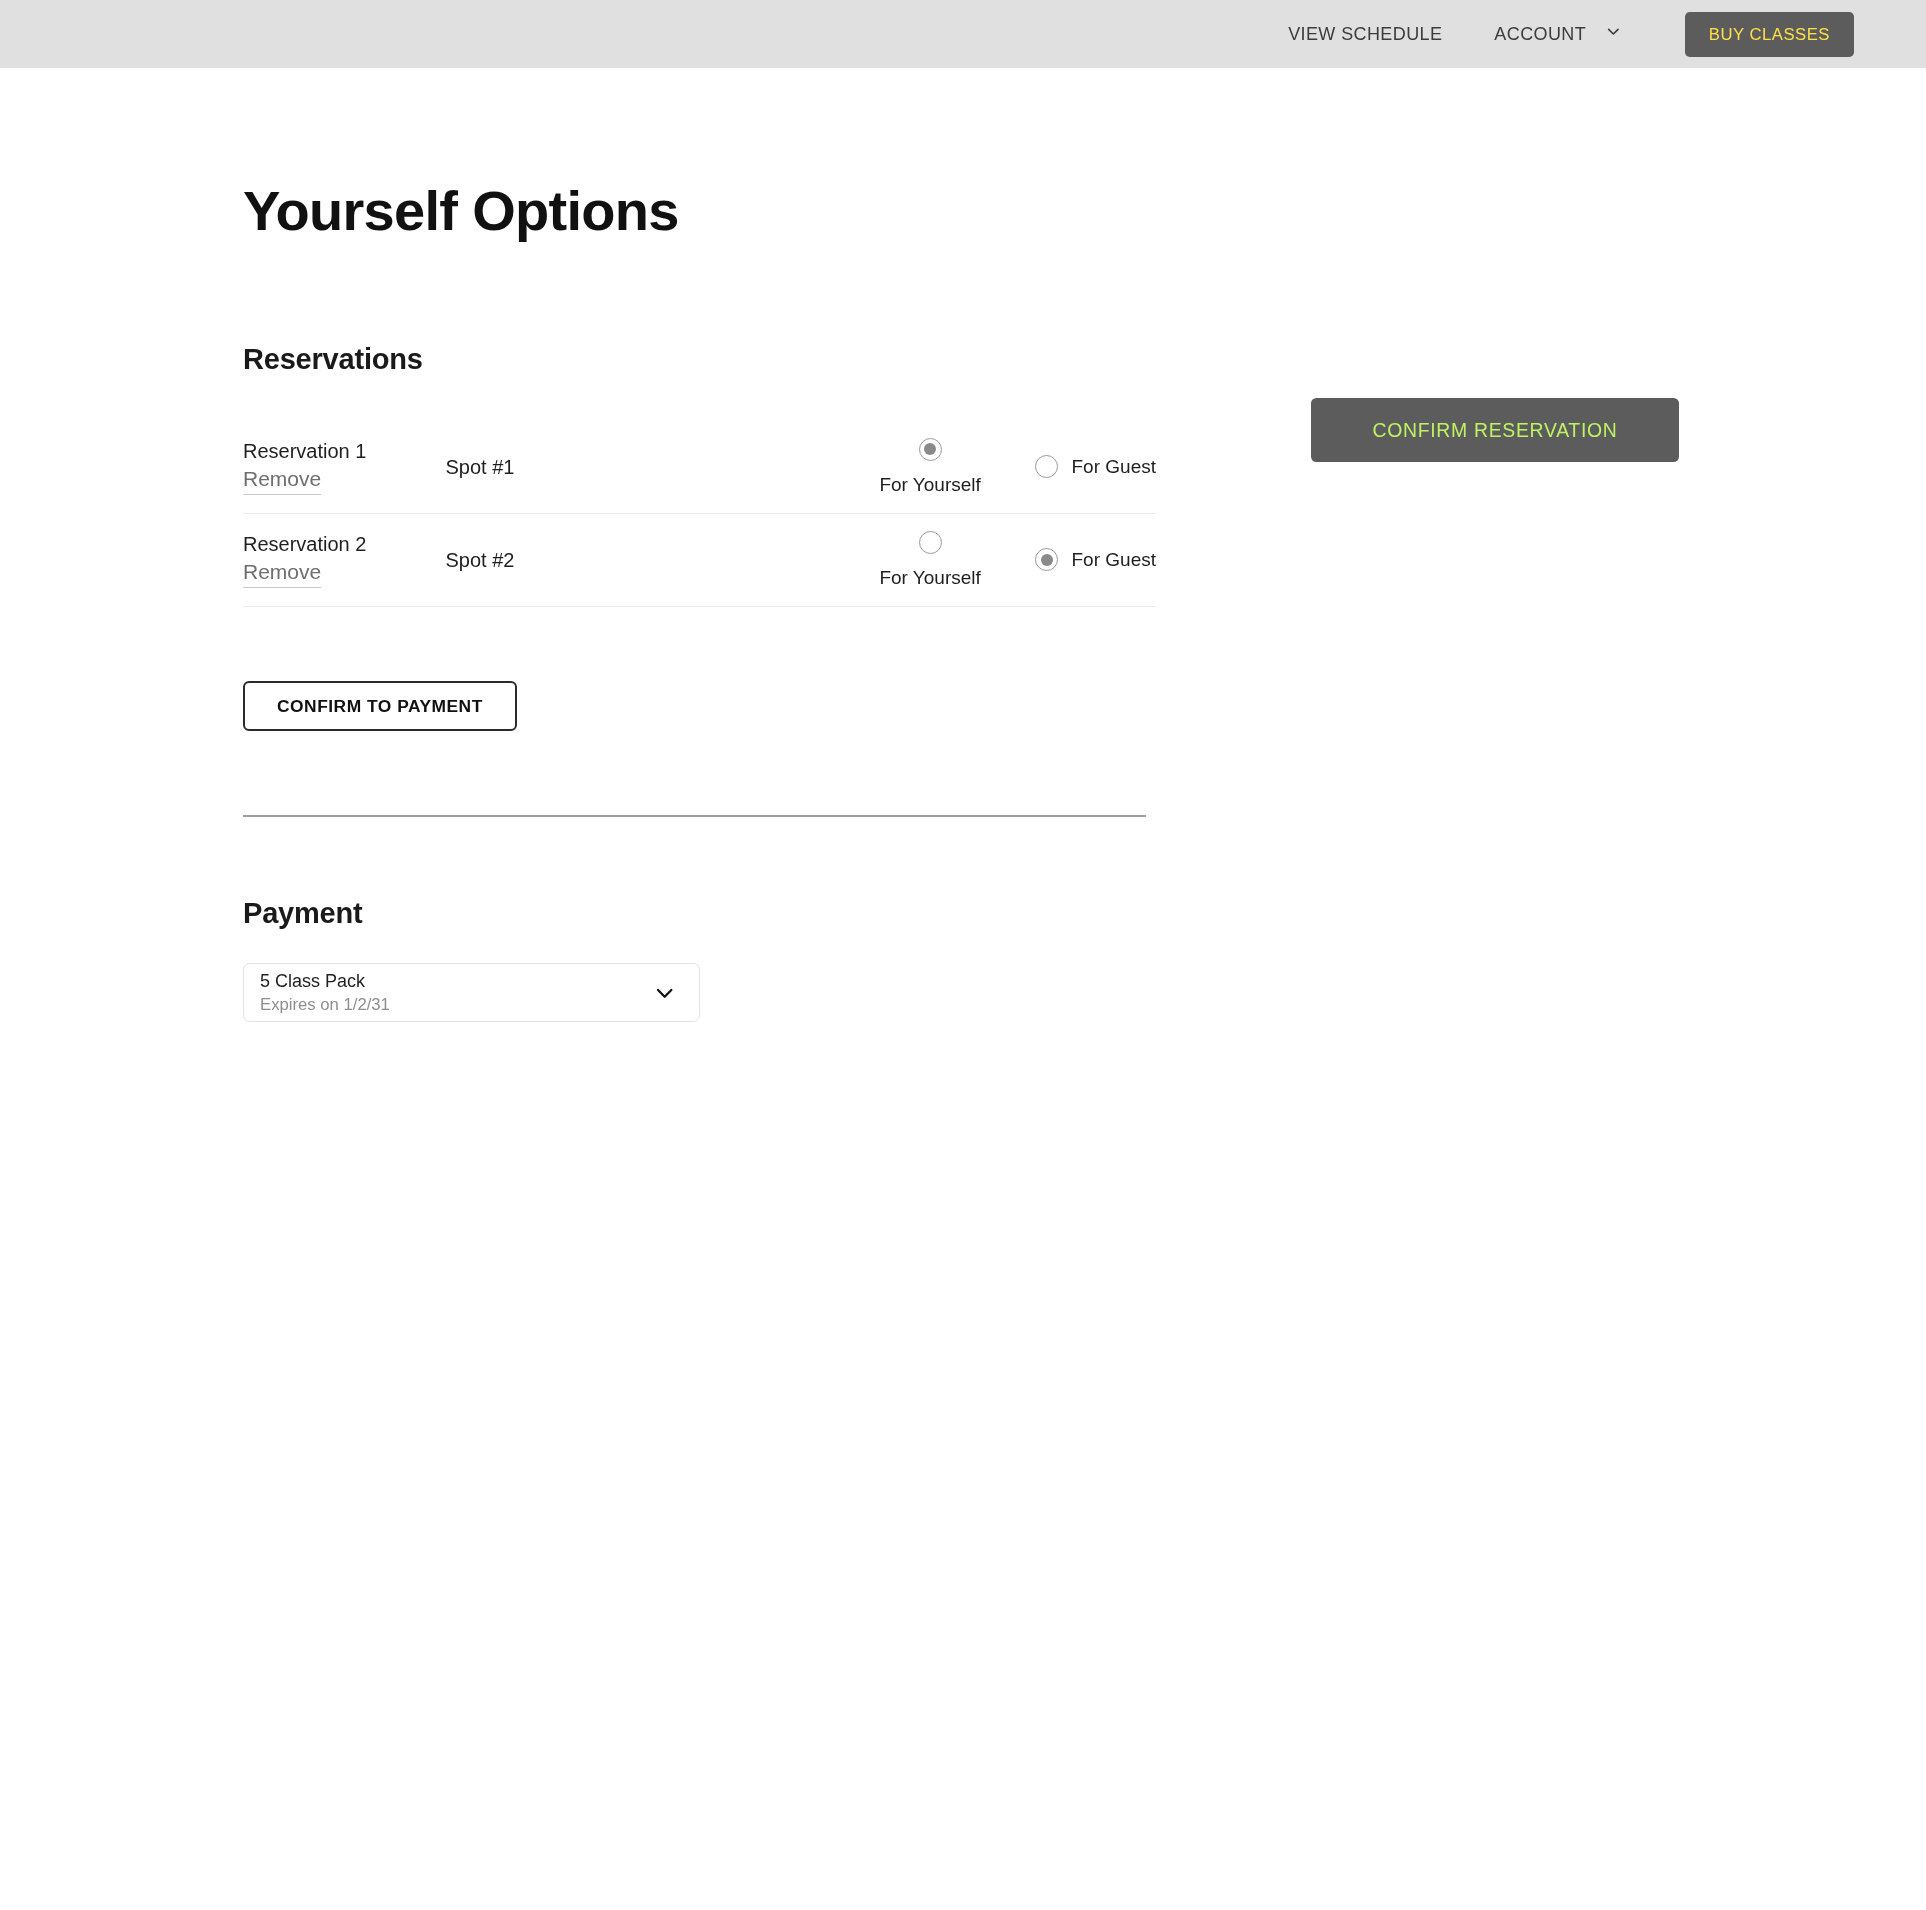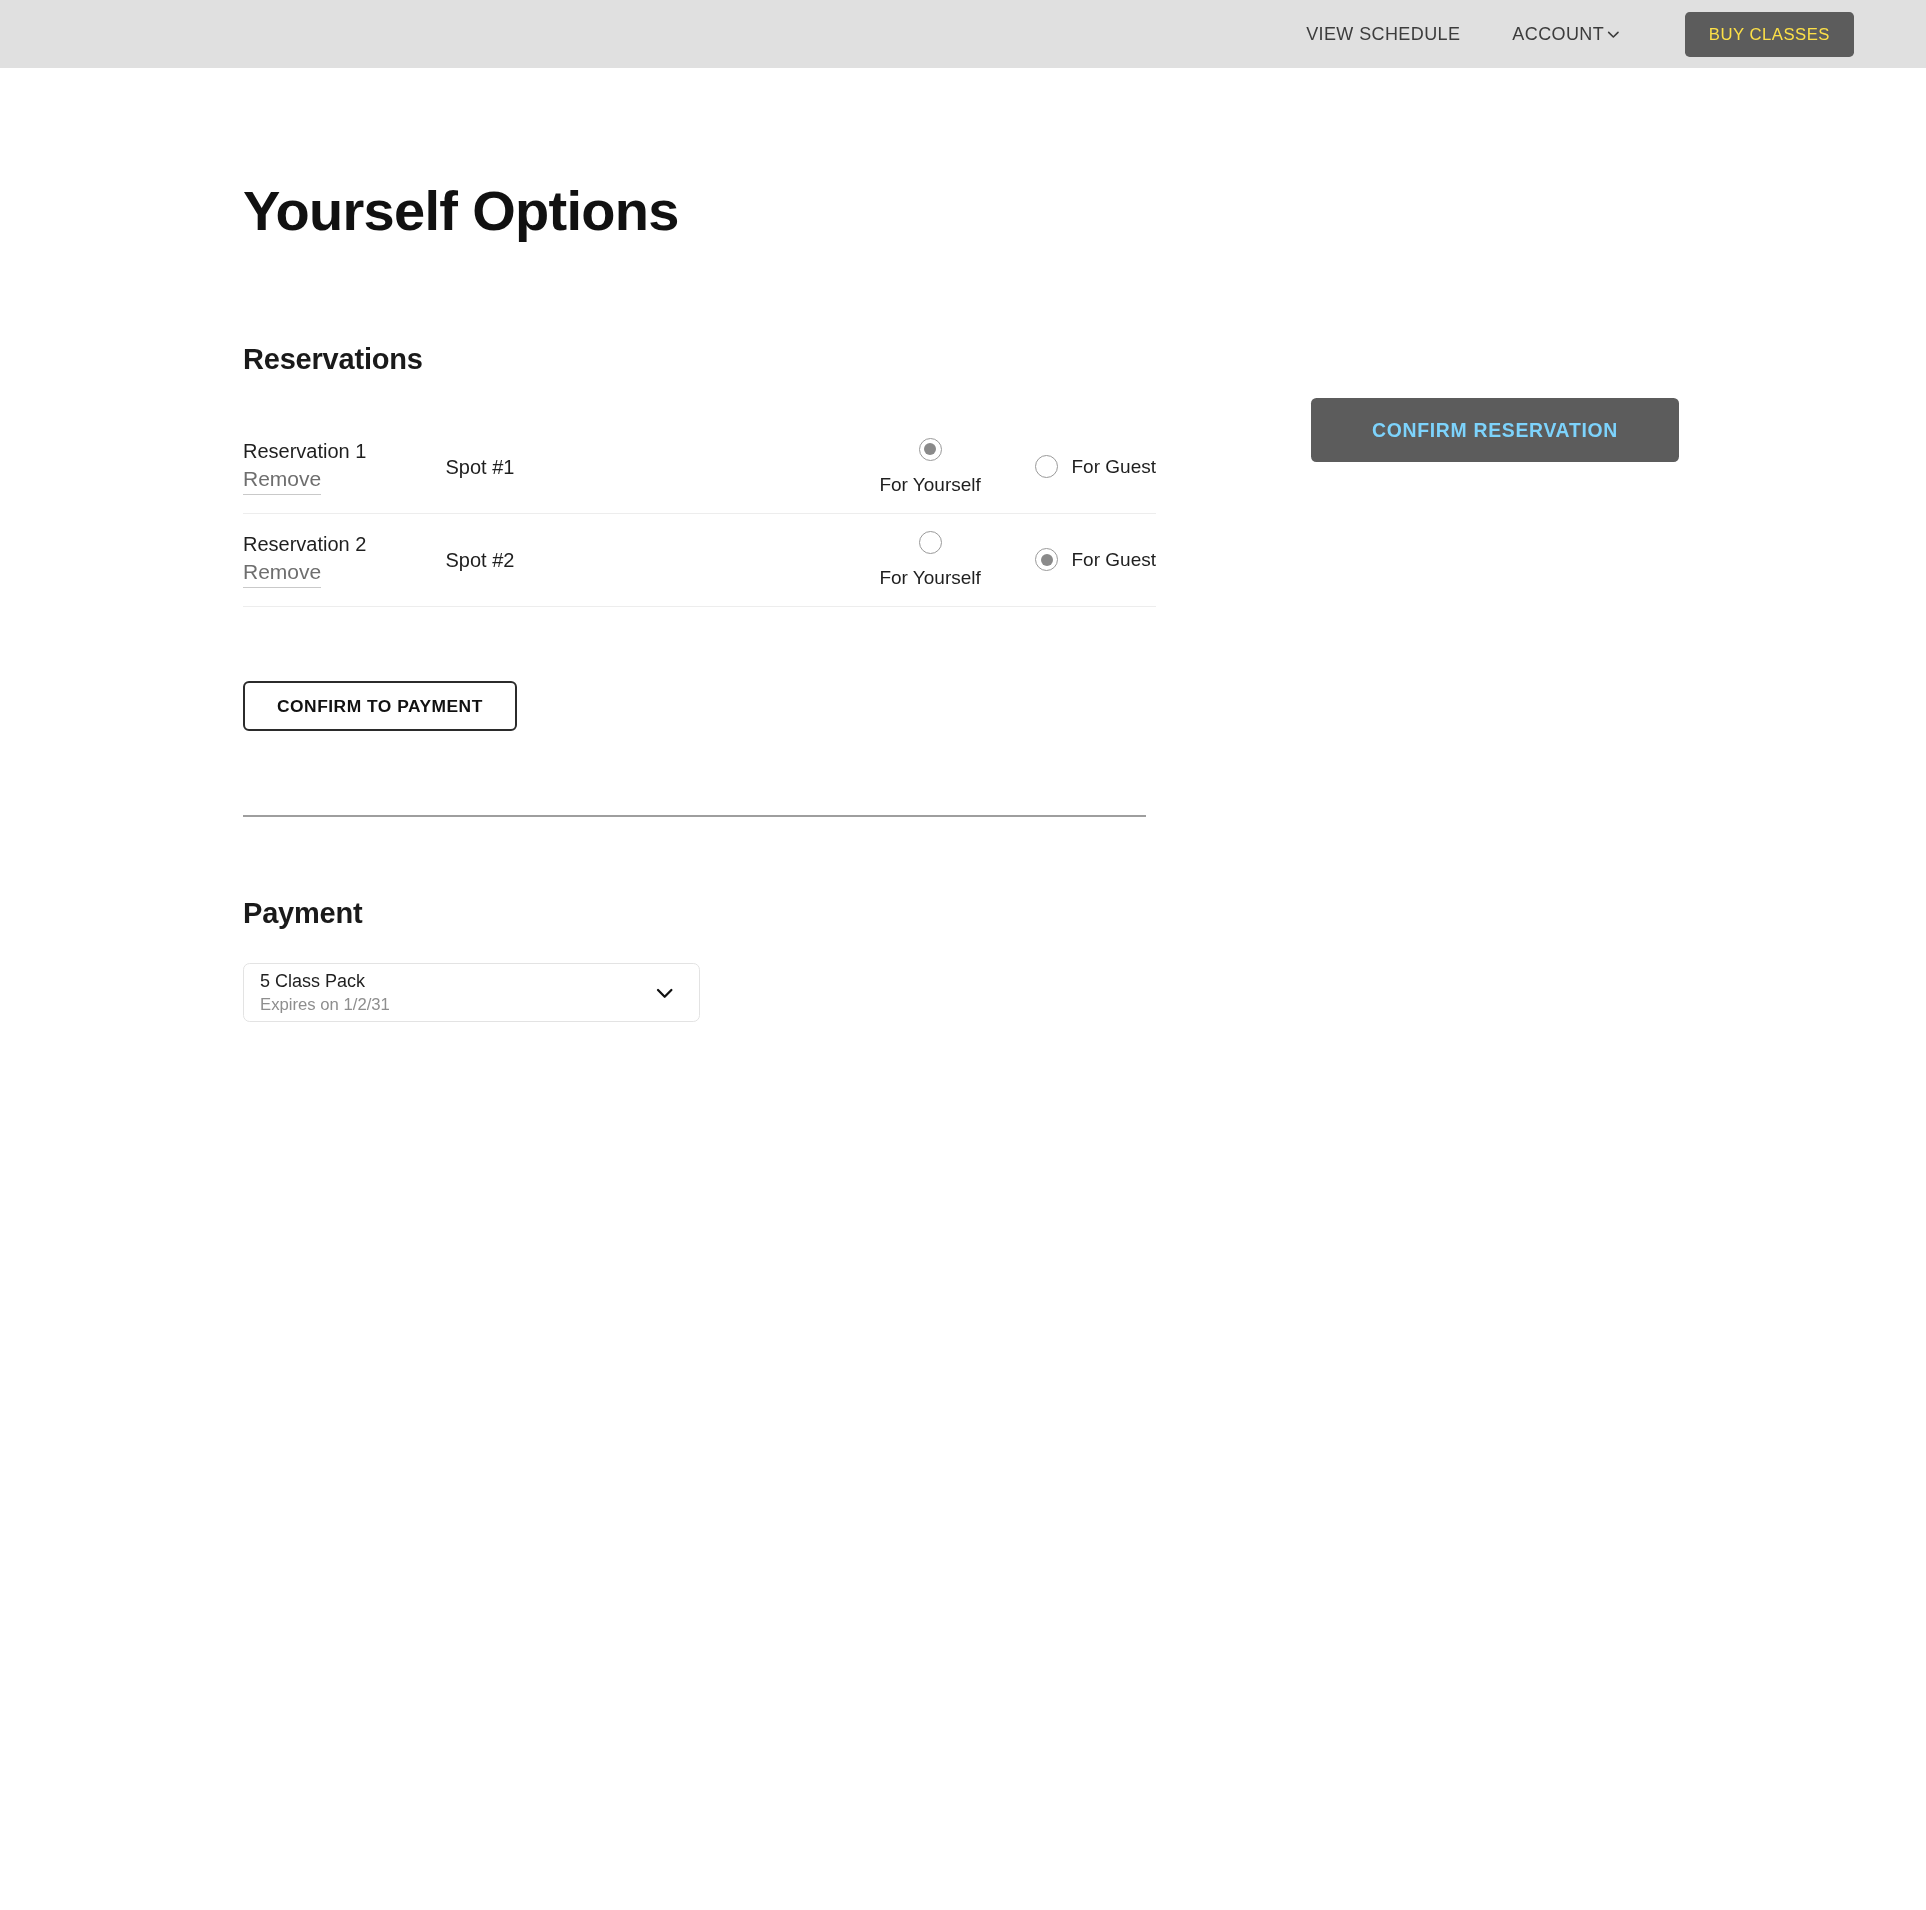--- a/index.html
+++ b/index.html
@@ -30,22 +30,22 @@
     text-decoration: none;
     font-weight: 400;
     white-space: nowrap;
     cursor: pointer;
   }
 
   .nav-item-schedule { margin-right: 52px; }
 
   .nav-item-account {
     display: flex;
-    align-items: center;
-    gap: 2px;
+    align-items: flex-start;
+    gap: 20px;
     margin-right: 64px;
     cursor: pointer;
   }
 
   .chevron-down {
     display: inline-block;
     width: 14.7px;
     height: 14.7px;
   }
   .chevron-down svg { display: block; }
@@ -241,25 +241,25 @@
   .select-chevron svg { display: block; }
 
   
   .confirm-btn {
     position: absolute;
     left: 1311px;
     top: 330px;
     width: 368px;
     height: 64px;
     background: #5c5c5c;
-    color: #7dd3fc;
+    color: #bef264;
     border: none;
     border-radius: 5.4px;
     font-size: 19.4px;
-    font-weight: 700;
+    font-weight: 400;
     letter-spacing: 0.7px;
     font-family: "Liberation Sans", sans-serif;
     cursor: pointer;
     white-space: nowrap;
   }
 </style>
 </head>
 <body>
 
 <header class="site-header">

